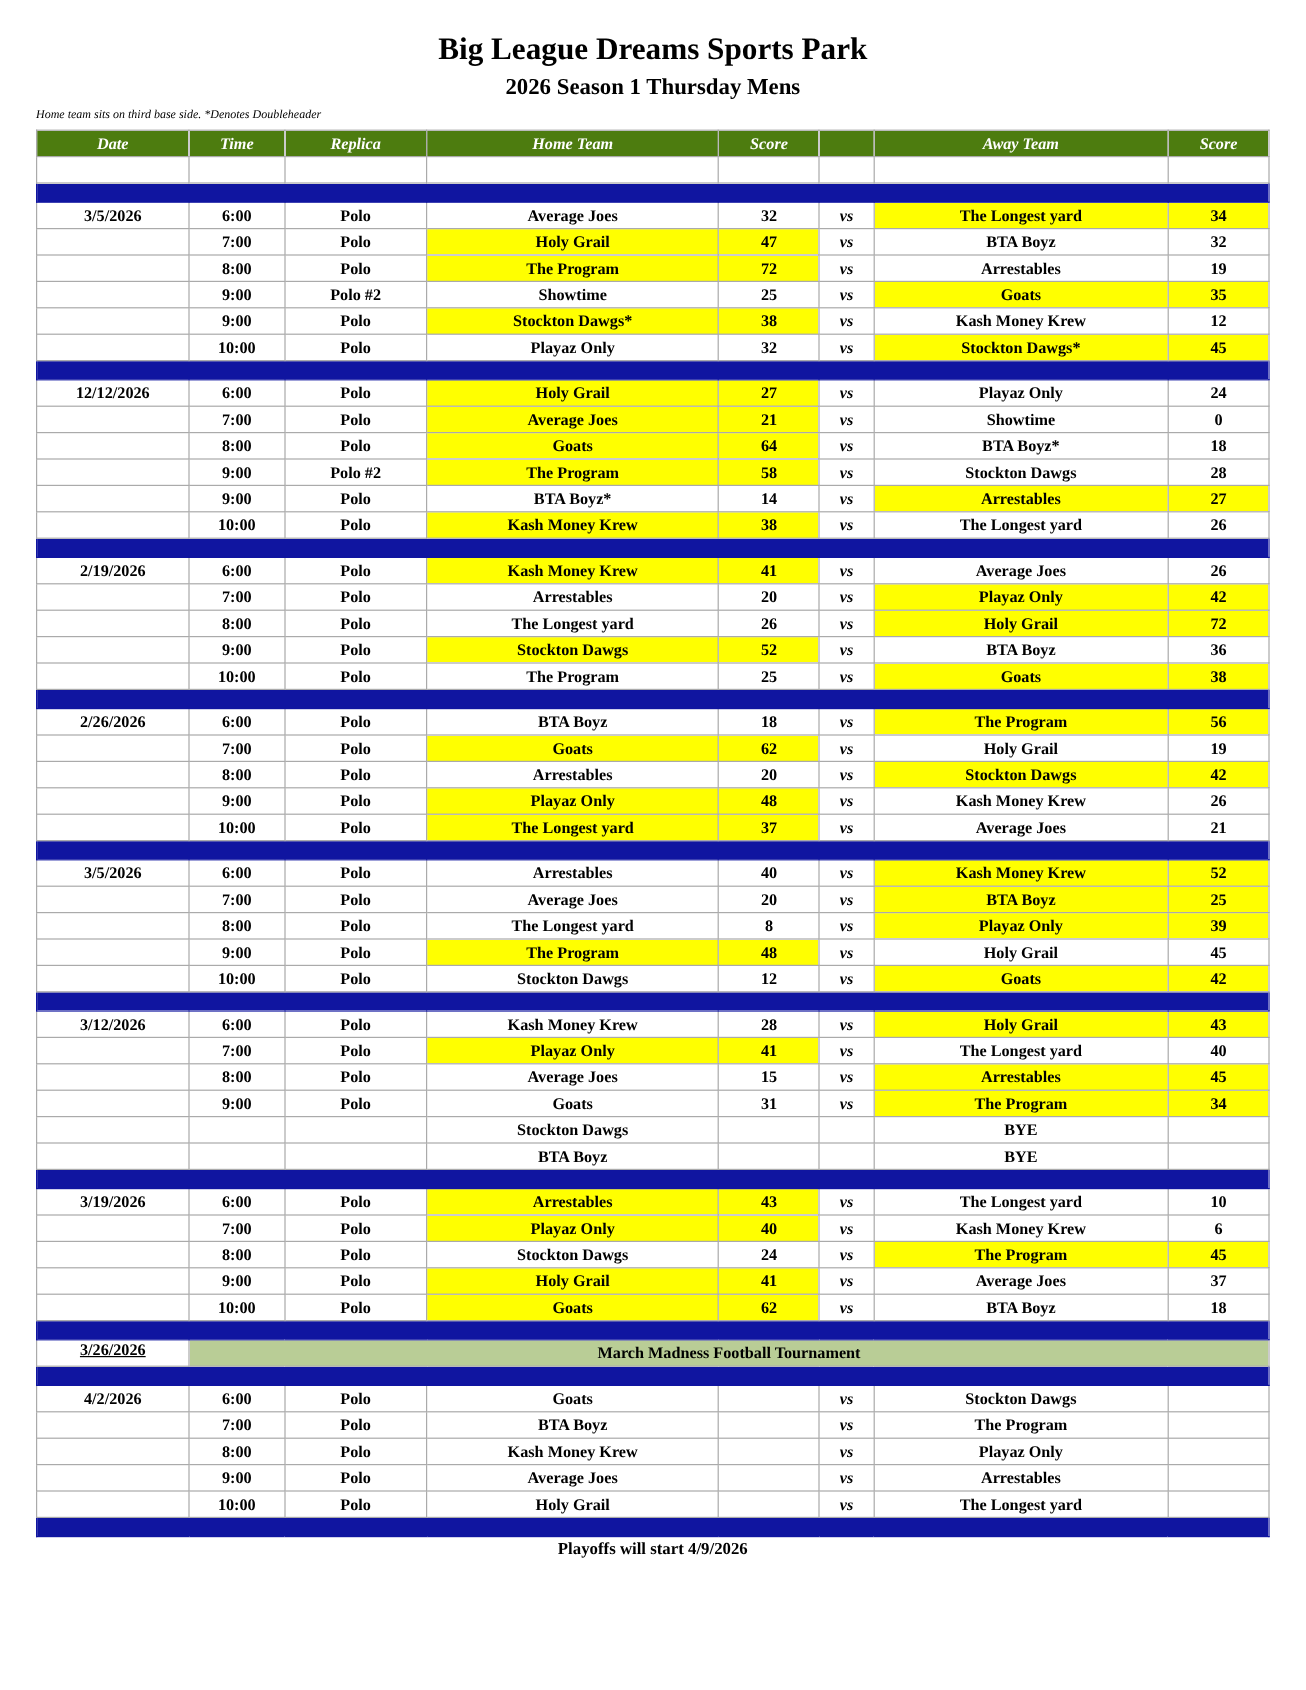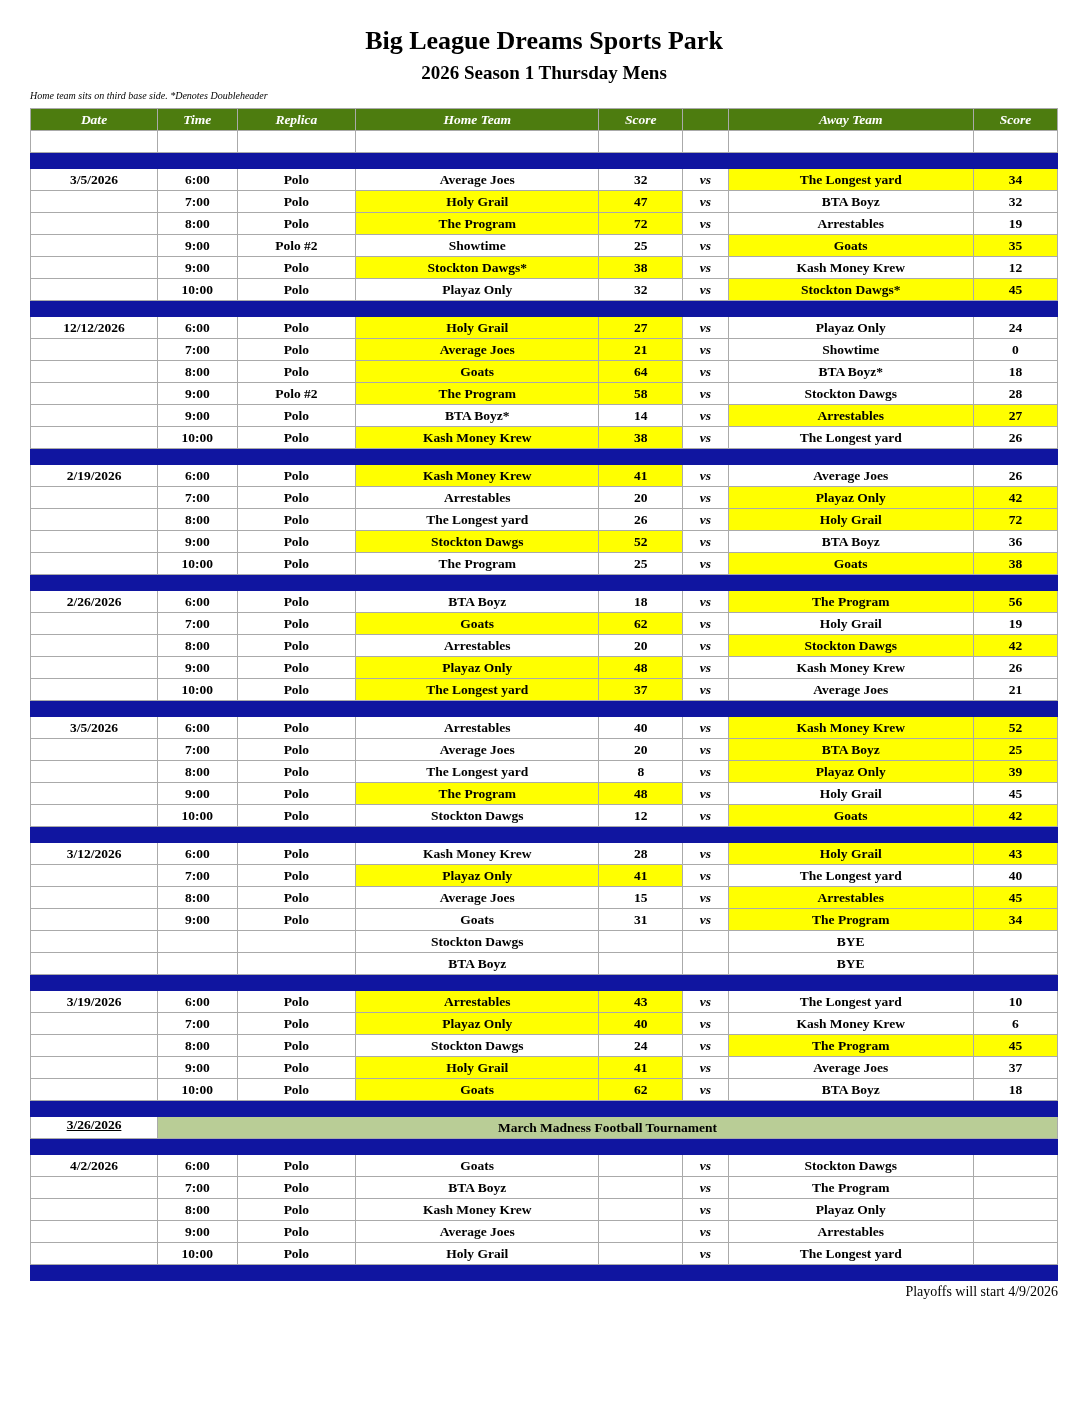--- a/index.html
+++ b/index.html
@@ -103,22 +103,22 @@
   td.mm-date {
     vertical-align: top;
     font-size: 13.5px;
     height: 22px;
     text-decoration: underline;
   }
   .footer {
     width: 1028px;
     margin: 3px auto 0 auto;
     font-size: 14px;
-    font-weight: normal;
-    text-align: right;
+    font-weight: bold;
+    text-align: center;
   }
 </style>
 </head>
 <body>
 
 <div class="page">
 
   <div class="title">Big League Dreams Sports Park</div>
   <div class="subtitle">2026 Season 1 Thursday Mens</div>
   <div class="note">Home team sits on third base side.  *Denotes Doubleheader</div>

